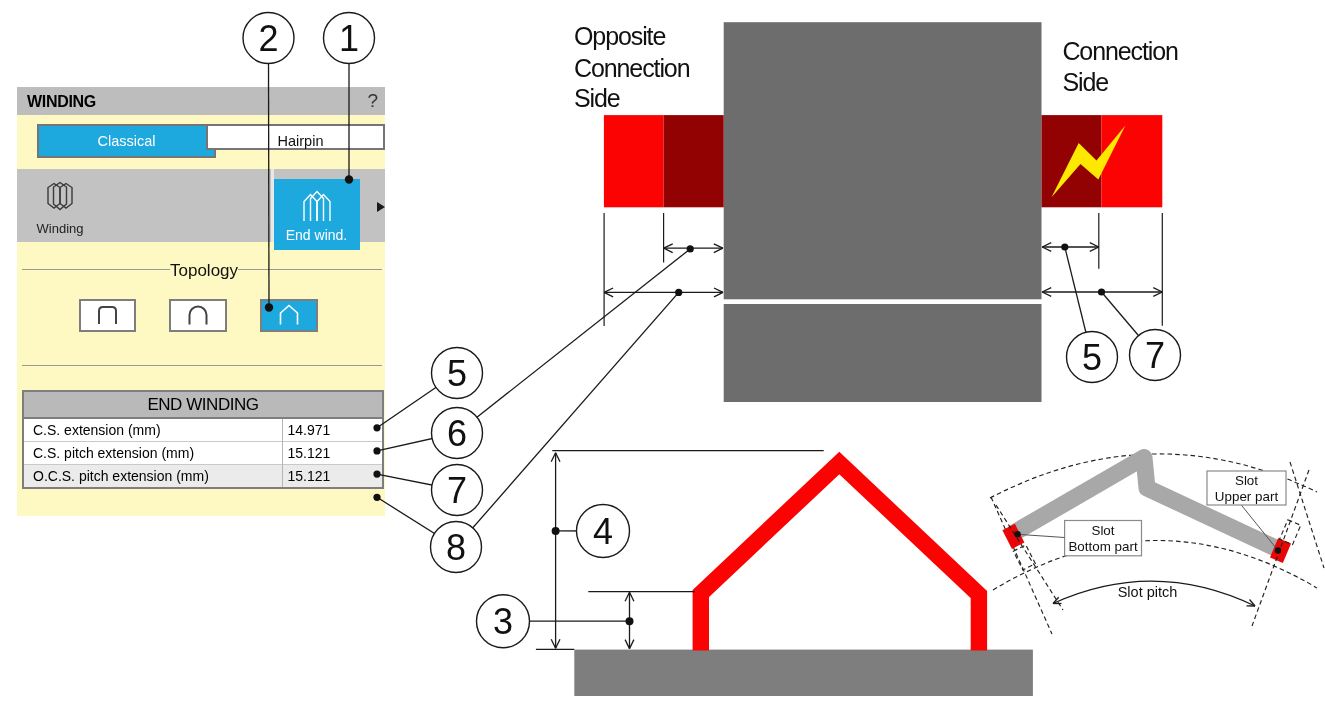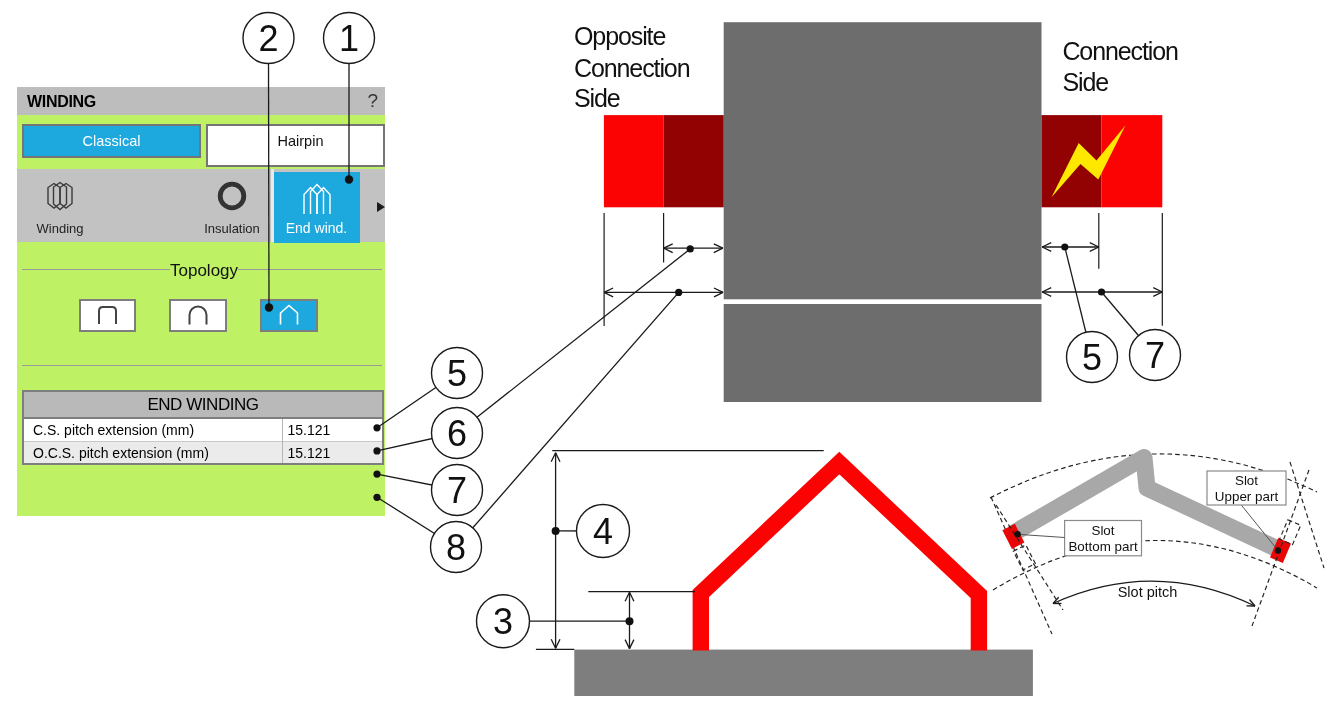--- a/index.html
+++ b/index.html
@@ -1,29 +1,29 @@
 <!DOCTYPE html>
 <html><head><meta charset="utf-8">
 <style>
 * { margin:0; padding:0; box-sizing:border-box; }
 html,body { width:1325px; height:718px; background:#fff; overflow:hidden;
   font-family:"Liberation Sans", sans-serif; }
 #stage { position:relative; width:1325px; height:718px; }
-#panel { position:absolute; left:17px; top:87px; width:368px; height:429px; background:#bef264; }
+#panel { position:absolute; left:17px; top:87px; width:368px; height:429px; background:#fef9c3; }
 #panel .hdr { position:absolute; left:0; top:0; width:368px; height:28px; background:#bdbdbd; }
 #panel .hdrt { position:absolute; left:10px; top:5.5px; font-size:16px; font-weight:bold; letter-spacing:-0.3px; color:#000; }
 #panel .q { position:absolute; right:7px; top:3px; font-size:19px; color:#333; }
 .btn { position:absolute; border:2px solid #757575; text-align:center; font-size:14.5px; line-height:30px; }
-.cyan { background:#1ea9de; color:#fff; }
+.cyan { background:#1ea9de; color:#fff;margin-left:15px; }
 .white { background:#fff; }
 .toolbar { position:absolute; left:0; top:82px; width:368px; height:73px; background:#c2c2c2; }
 .titem { position:absolute; top:4px; text-align:center; }
 .tlab { font-size:13px; color:#222; margin-top:1px; }
 .sep { position:absolute; left:254px; top:0; width:2.5px; height:73px; background:#e8e8e8; }
-.endw { position:absolute; left:256.5px; top:3px; width:86px; height:71px; background:#1ea9de; text-align:center; }
+.endw { position:absolute; left:256.5px; top:10px; width:86px; height:71px; background:#1ea9de; text-align:center; }
 .arr { position:absolute; left:360px; top:32.5px; width:0; height:0; border-left:8.5px solid #1a1a1a; border-top:5px solid transparent; border-bottom:5px solid transparent; }
 .rule { position:absolute; height:1px; background:#999; }
 .gtitle { position:absolute; top:174px; left:153px; width:68px; text-align:center; font-size:17px; color:#111; }
 .topo { position:absolute; top:212px; width:57.5px; height:33px; background:#fff; border:2px solid #7e7e7e; text-align:center; }
 .cyanbg { background:#1ea9de; }
 .tbl { position:absolute; left:5px; top:303px; width:362px; border-collapse:collapse; border:2px solid #7e7e7e; font-size:14px; color:#000; }
 .tbl td { height:23.2px; padding:0; }
 .tbl .th td { height:26px; line-height:25px; background:#b9b9b9; text-align:center; font-size:17px; letter-spacing:-0.45px; border-bottom:2px solid #7e7e7e; }
 .tbl tr { background:#fff; border-bottom:1px solid #c9c9c9; }
 .tbl tr.alt { background:#ebebeb; }
@@ -33,37 +33,31 @@
 </style></head>
 <body>
 <div id="stage">
 
 <div id="panel">
   <div class="hdr">
         <span class="hdrt">WINDING</span>
         <span class="q">?</span>
       </div>
   <div class="btn cyan" style="left:5px;top:37px;width:179px;height:34px;">Classical</div>
-  <div class="btn white" style="left:189px;top:37px;width:179px;height:43px;color:#111;text-indent:10px;">Hairpin</div>
+  <div class="btn white" style="left:189px;top:37px;width:179px;height:26px;color:#111;text-indent:10px;">Hairpin</div>
   <div class="toolbar">
     <div class="titem" style="left:10px;width:66px;">
       <svg width="40" height="40" viewBox="-20 -20 40 40" style="margin-top:3px">
             <g stroke="#3a3a3a" stroke-width="1.4" fill="none">
         <path d="M -6,-12.5 L 0,-8.5 L 0,7.5 L -6,12 L -12,7.5 L -12,-8.5 Z"></path>
         <path d="M 6,-12.5 L 12,-8.5 L 12,7.5 L 6,12 L 0,7.5 L 0,-8.5 Z"></path>
         <path d="M 0,-13.5 L 6.5,-9 L 6.5,8 L 0,13.5 L -6.5,8 L -6.5,-9 Z"></path>
       </g>
           </svg>
       <div class="tlab">Winding</div>
-    </div>
-    <div class="titem" style="left:180px;width:70px;">
-      <svg width="40" height="40" viewBox="-20 -20 40 40" style="margin-top:3px">
-        <circle cx="0" cy="0" r="11.8" fill="none" stroke="#333" stroke-width="4.8"></circle>
-      </svg>
-      <div class="tlab">Insulation</div>
     </div>
     <div class="sep"></div>
     <div class="endw">
       <svg width="44" height="41" viewBox="-22 -24 44 41" style="margin-top:2px">
             <g stroke="#fff" stroke-width="1.4" fill="none">
         <path d="M -13,16 L -13,-3.5 L -6.5,-10.5 L 0,-3.5 L 0,16"></path>
         <path d="M 0,16 L 0,-3.5 L 6.5,-10.5 L 13,-3.5 L 13,16"></path>
         <path d="M -6.5,16 L -6.5,-6.5 L 0,-13.5 L 6.5,-6.5 L 6.5,16"></path>
       </g>
           </svg>
@@ -87,20 +81,24 @@
   <div class="topo cyanbg" style="left:243px;">
     <svg width="54" height="29" viewBox="-27 -14.5 54 29">
           <path d="M -8.5,9 L -8.5,-2.5 L 0,-10 L 8.5,-2.5 L 8.5,9" fill="none" stroke="#fff" stroke-width="1.6"></path>
         </svg>
   </div>
   <div class="rule" style="top:278px;left:5px;width:360px;"></div>
   <table class="tbl">
         <tbody>
     <tr class="th">
             <td colspan="2">END WINDING</td>
+          </tr>
+    <tr>
+            <td class="l">C.S. extension (mm)</td>
+            <td class="v">14.971</td>
           </tr>
     <tr>
             <td class="l">C.S. pitch extension (mm)</td>
             <td class="v">15.121</td>
           </tr>
     <tr class="alt">
             <td class="l">O.C.S. pitch extension (mm)</td>
             <td class="v">15.121</td>
           </tr>
   </tbody>

